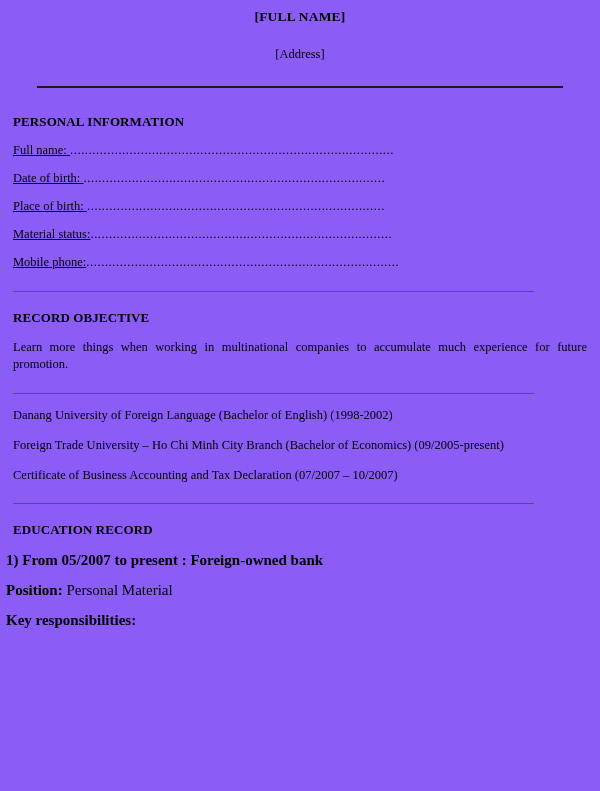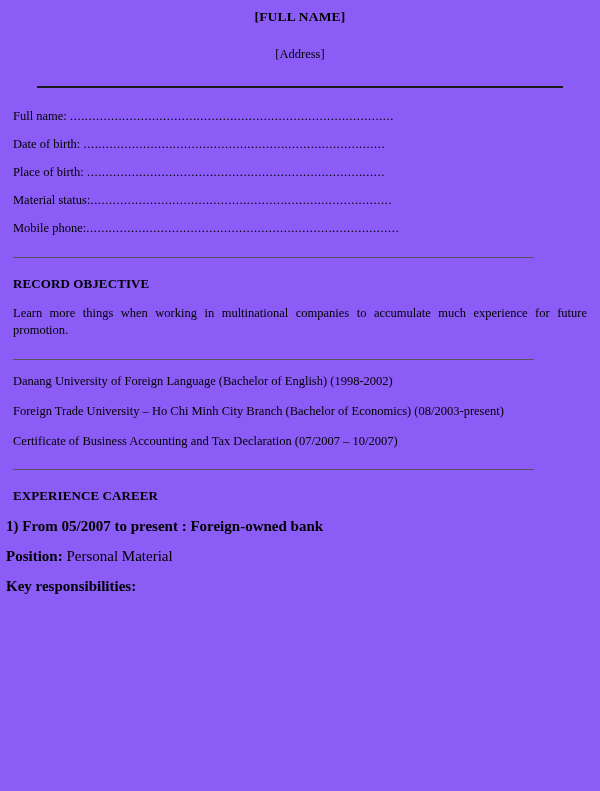--- a/index.html
+++ b/index.html
@@ -79,20 +79,21 @@
   }
   .field-row {
     font-size: 12.5px;
     line-height: 16px;
     padding: 12px 0 0 13px;
     white-space: nowrap;
     overflow: hidden;
   }
   .field-label {
     display: inline;
+    text-decoration: underline;
   }
   .field-dots {
     display: inline;
     letter-spacing: 0.6px;
   }
   .para {
     font-size: 12.5px;
     line-height: 16.5px;
     margin: 0;
     padding: 13px 13px 0 13px;
@@ -129,20 +130,21 @@
 
 <div class="page">
 
   <div class="doc-title">[FULL NAME]</div>
   <div class="doc-address">[Address]</div>
 
   <div class="header-rule"></div>
 
   <div class="content">
 
+    <div class="section-heading">PERSONAL INFORMATION</div>
 
     <div class="field-list">
       <div class="field-row">
         <span class="field-label">Full name: </span><span class="field-dots">.......................................................................................</span>
       </div>
       <div class="field-row">
         <span class="field-label">Date of birth: </span><span class="field-dots">.................................................................................</span>
       </div>
       <div class="field-row">
         <span class="field-label">Place of birth: </span><span class="field-dots">................................................................................</span>
@@ -160,28 +162,28 @@
     </div>
 
     <div class="section-heading">RECORD OBJECTIVE</div>
     <p class="para">Learn more things when working in multinational companies to accumulate much experience for future promotion.</p>
 
     <div class="rule-wrap">
       <div class="section-rule"></div>
     </div>
 
     <p class="edu-entry">Danang University of Foreign Language (Bachelor of English) (1998-2002)</p>
-    <p class="edu-entry wide">Foreign Trade University – Ho Chi Minh City Branch (Bachelor of Economics) (08/2003-present)</p>
+    <p class="edu-entry wide">Foreign Trade University – Ho Chi Minh City Branch (Bachelor of Economics) (09/2005-present)</p>
     <p class="edu-entry">Certificate of Business Accounting and Tax Declaration (07/2007 – 10/2007)</p>
 
     <div class="rule-wrap tight">
       <div class="section-rule"></div>
     </div>
 
-    <div class="section-heading">EXPERIENCE CAREER</div>
+    <div class="section-heading">EDUCATION RECORD</div>
 
     <p class="exp-line">
       <b>1) From 05/2007 to present : Foreign-owned bank</b>
     </p>
 
     <p class="exp-line">
       <b>Position:</b><span> Personal Material</span>
     </p>
 
     <p class="exp-line">

